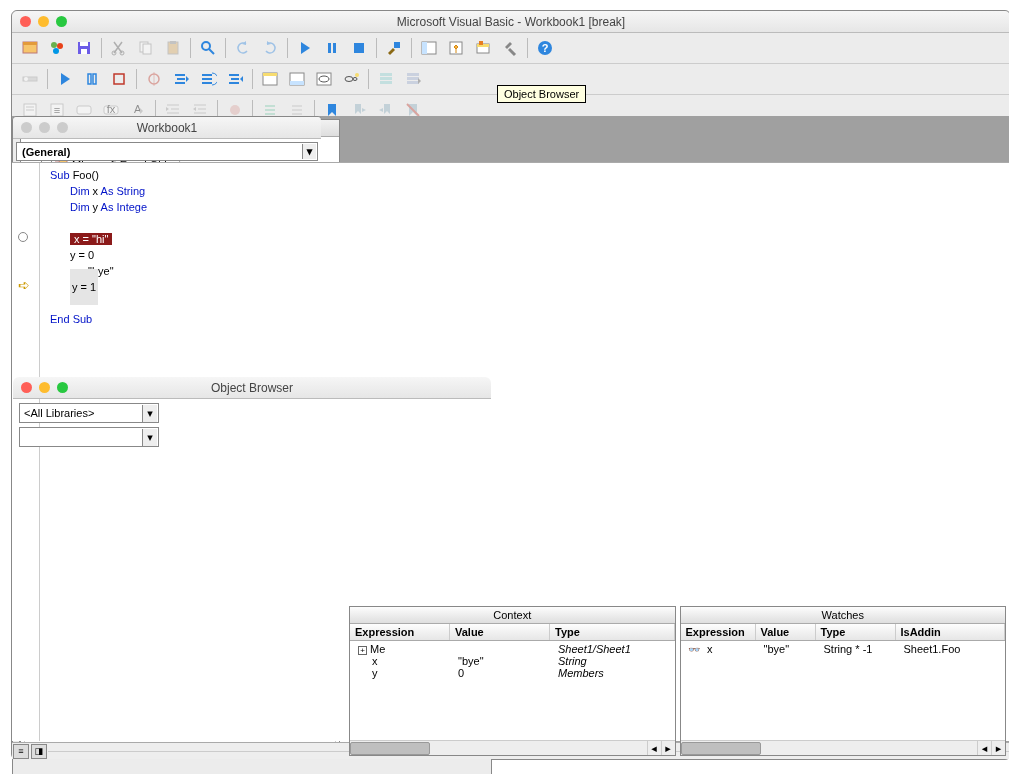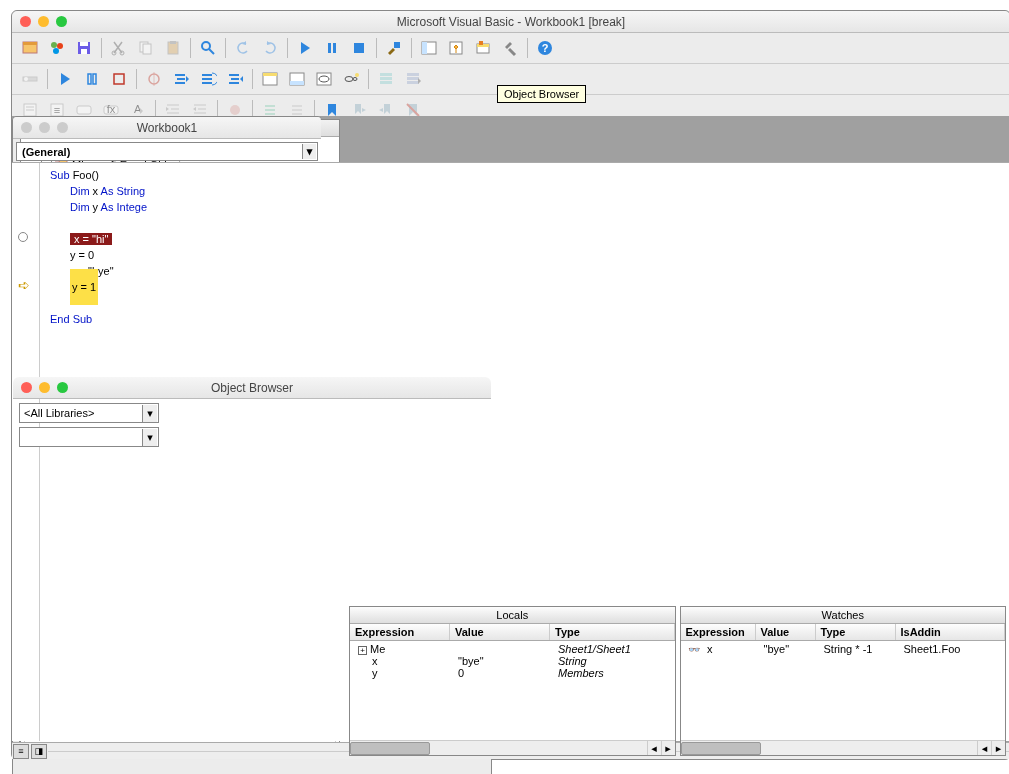--- a/index.html
+++ b/index.html
@@ -57,21 +57,21 @@
 .code-window .traffic .tl { background: #ccc; }
 .code-combo { margin: 3px; border: 1px solid #888; background: #fff; height: 19px; display: flex; align-items: center; padding: 0 5px; font-weight: bold; position: relative; }
 .code-combo .arr { position: absolute; right: 1px; width: 14px; height: 15px; border-left: 1px solid #888; background: #eee; display: flex; align-items: center; justify-content: center;}
 .code-body { position: absolute; top: 46px; bottom: 18px; left: 0; right: 0; background: #fff; border-top: 1px solid #aaa; font-family: Menlo, Consolas, monospace; font-size: 11px; display: flex;}
 .gutter { width: 28px; border-right: 1px solid #ccc; background: #fff; position: relative; }
 .gutter .bp { position: absolute; left: 6px; width: 10px; height: 10px; border: 1px solid #888; border-radius: 50%; background: #fff; }
 .gutter .cur { position: absolute; left: 6px; color: #c90; font-size: 14px;}
 .code-lines { padding: 4px 6px 4px 10px; line-height: 16px; }
 .kw { color: #0012c8; }
 .hl-break { background: #8b1a1a; color: #fff; padding: 0 4px; }
-.hl-step { background: #fde047; padding: 12px 2px; }
+.hl-step { background: #e5e5e5; padding: 12px 2px; }
 .code-bottom { position: absolute; bottom: 0; left: 0; right: 0; height: 17px; background: #eee; border-top: 1px solid #aaa; display: flex; align-items: center; }
 .code-bottom .btn { width: 16px; height: 15px; border: 1px solid #888; margin: 0 1px; background: #ddd; display: flex; align-items: center; justify-content: center; font-size: 9px;}
 
 
 .object-browser { left: 492px; top: 5px; width: 480px; height: 440px; background: #ececec; border: 1px solid #888; border-radius: 6px; z-index: 50; }
 .ob-toolbar { display: flex; align-items: center; gap: 4px; padding: 4px 6px; }
 .ob-toolbar select, .ob-toolbar .combo { border: 1px solid #888; background: #fff; height: 20px; font-size: 11px; }
 .ob-combo { width: 140px; display: flex; align-items: center; padding: 0 4px; position: relative; }
 .ob-combo .arr { position: absolute; right: 1px; width: 15px; height: 17px; border-left: 1px solid #888; background: #eee; display:flex;align-items:center;justify-content:center;}
 .ob-nav { display: flex; border: 1px solid #888; height: 20px; }
@@ -866,21 +866,21 @@
         </div>
       </div>
       <div class="ob-detail">
         <div><span>Property </span><b>Color</b><span> As Variant</span></div>
         <div style="padding-left:12px"><span>Member of </span><a>Excel</a><span>.</span><a>Border</a></div>
       </div>
     </div>
 
     <div class="debug-area">
       <div class="debug-pane locals-pane">
-        <div class="dbg-head">Locals</div>
+        <div class="dbg-head">Context</div>
         <div class="dbg-cols">
           <div class="c1">Expression</div>
           <div class="c2">Value</div>
           <div class="c3">Type</div>
         </div>
         <div class="dbg-body" id="locals-body">
             <div class="dbg-row">
               <div class="c1"><span class="expand-box">+</span>Me</div>
               <div class="c2"></div>
               <div class="c3">Sheet1/Sheet1</div>

